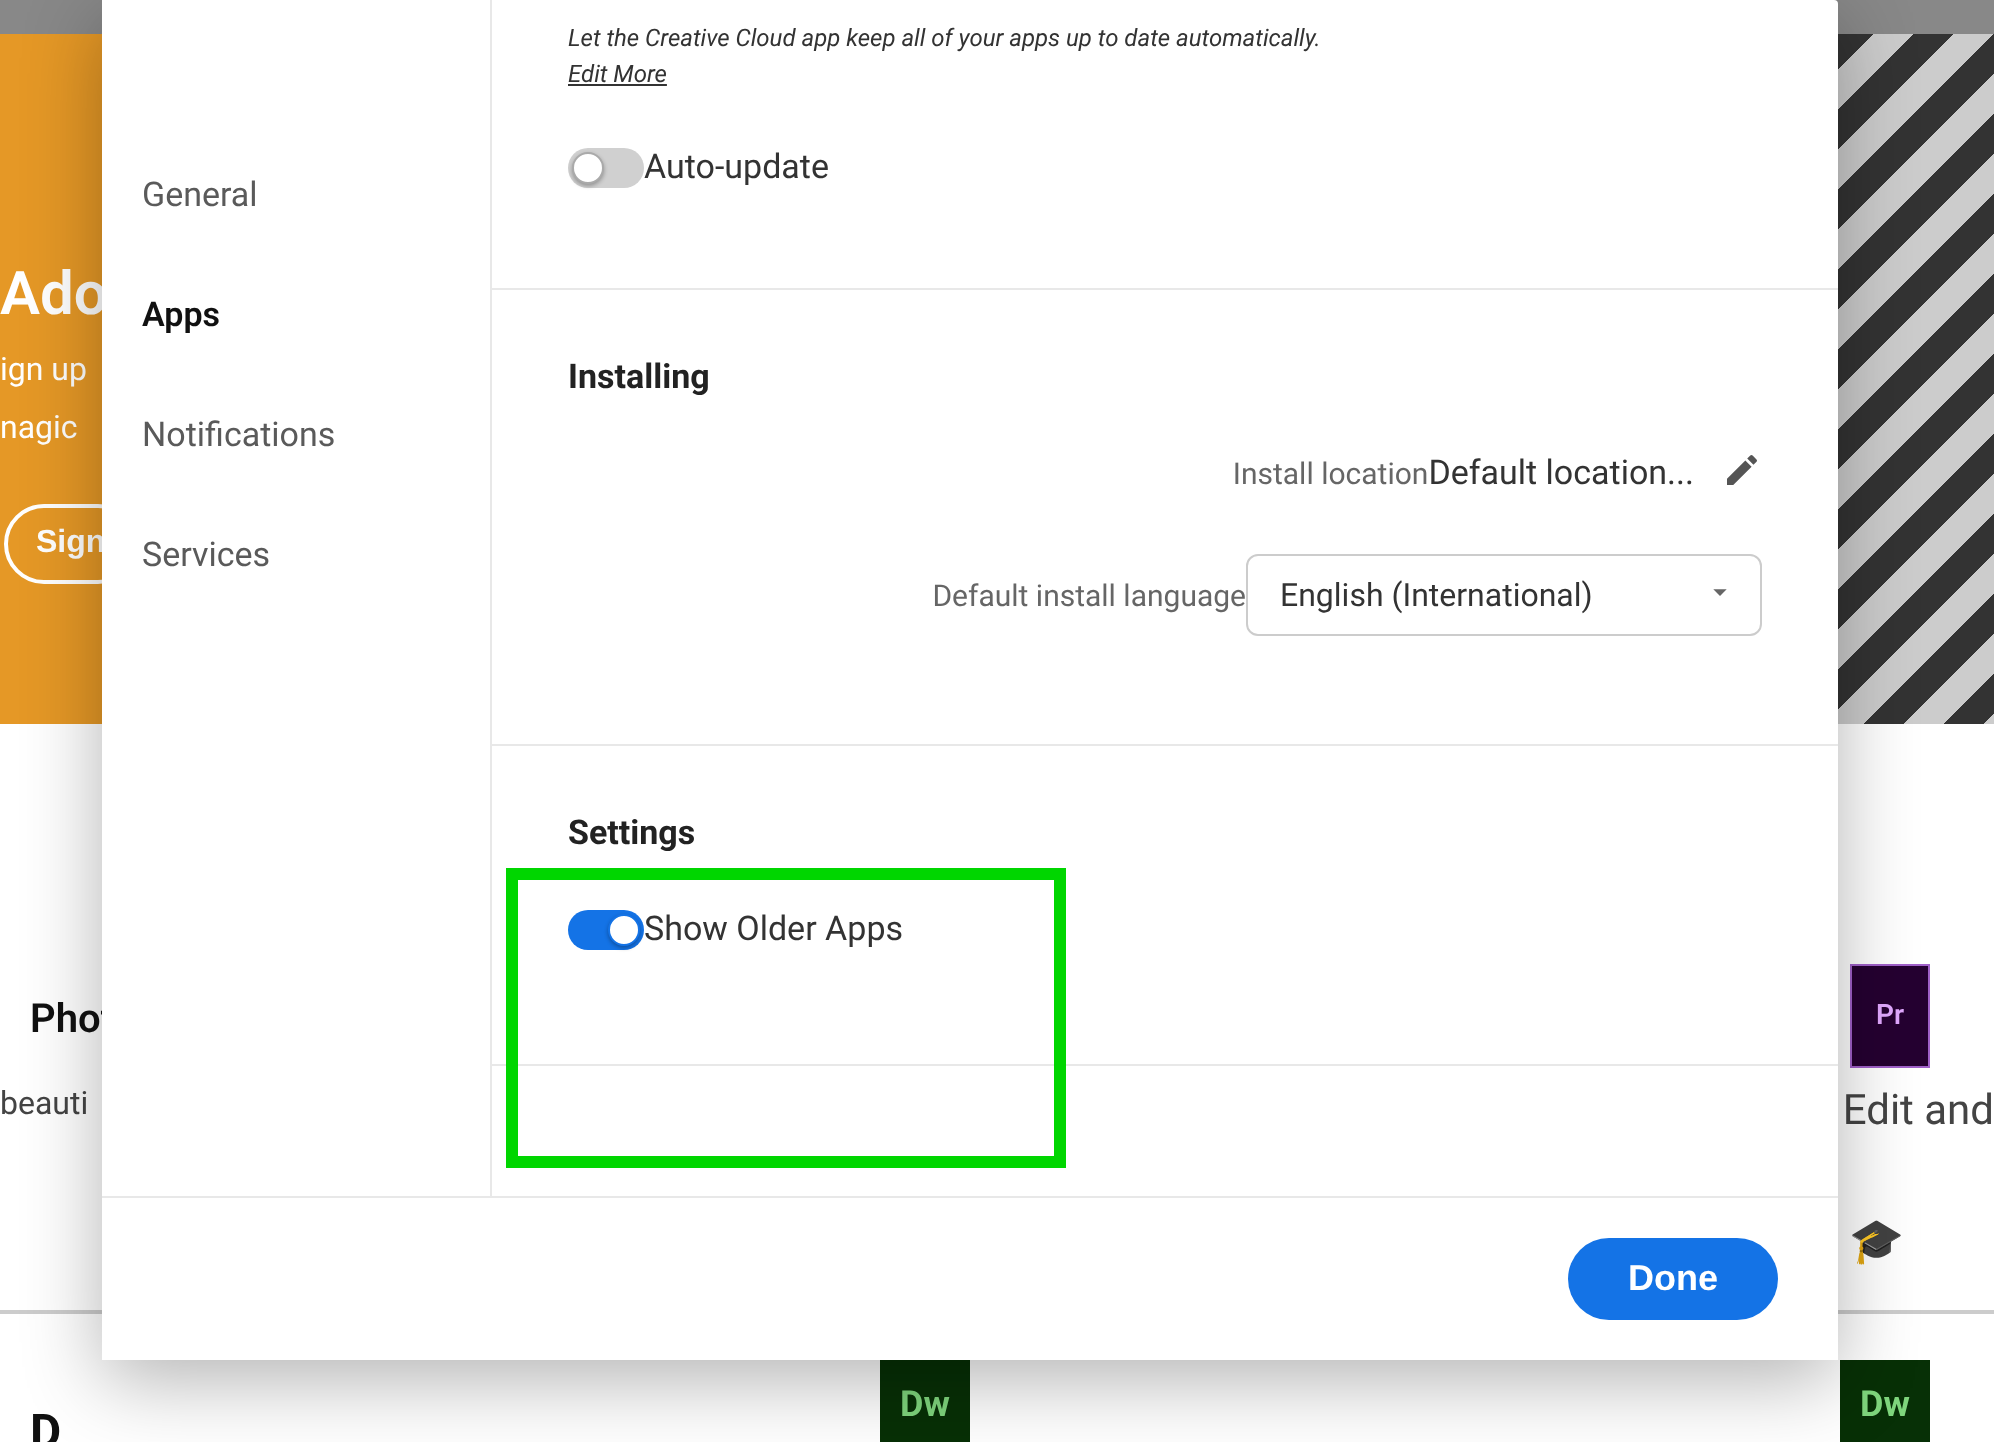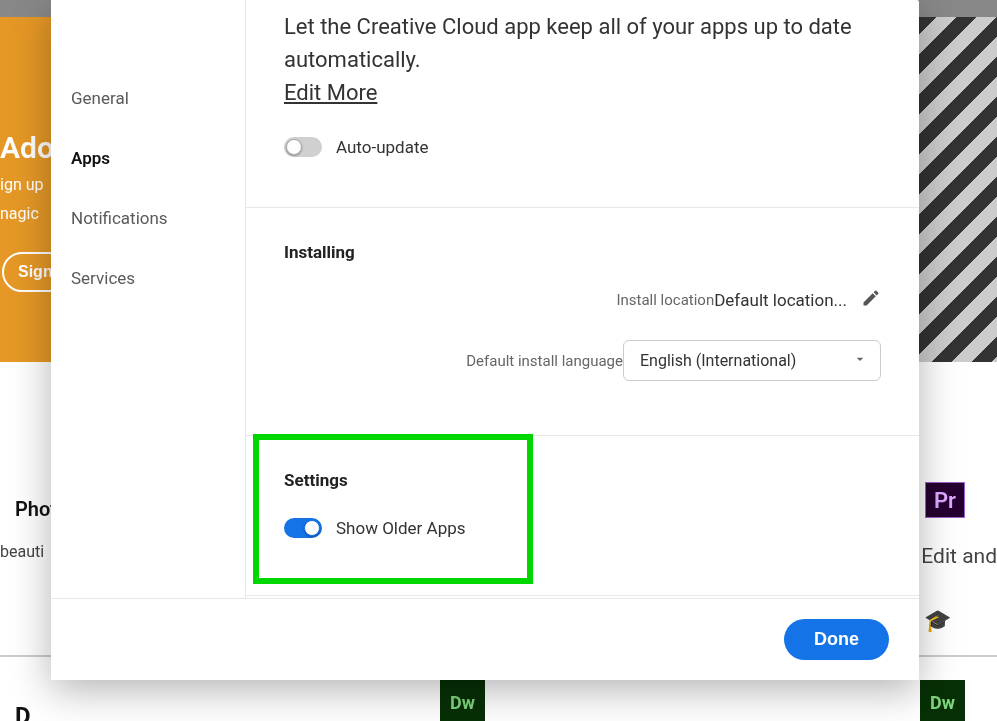--- a/index.html
+++ b/index.html
@@ -11,21 +11,21 @@
   .bg-brand { position: absolute; left: 0; top: 130px; color: #fff; font-size: 30px; font-weight: 600; }
   .bg-sub1 { position: absolute; left: 0; top: 175px; color: #fff; font-size: 16px; }
   .bg-sub2 { position: absolute; left: 0; top: 204px; color: #fff; font-size: 16px; }
   .bg-signup { position: absolute; left: 2px; top: 252px; background: #e59826; color: #fff; border: 2px solid #fff; border-radius: 20px; padding: 9px 14px; font-size: 16px; font-weight: 600; }
   .bg-right { position: absolute; right: 0; top: 17px; width: 80px; height: 345px; background: linear-gradient(135deg, #333 25%, #ccc 25%, #ccc 50%, #333 50%, #333 75%, #ccc 75%); background-size: 40px 40px; }
   .bg-white { position: absolute; left: 0; top: 362px; right: 0; bottom: 0; background: #fff; }
   .bg-phot { position: absolute; left: 15px; top: 497px; font-size: 20px; font-weight: 600; color: #111; }
   .bg-beau { position: absolute; left: 0; top: 542px; font-size: 16px; color: #444; }
   .bg-edit { position: absolute; right: 0; top: 544px; font-size: 21px; color: #444; }
   .bg-grad { position: absolute; right: 45px; top: 608px; font-size: 22px; }
-  .bg-pr { position: absolute; right: 32px; top: 482px; width: 40px; height: 36px; background: #250031; border: 1px solid #a060c9; display:flex; align-items:center; justify-content:center; color:#e1a8ff; font-weight:600; font-size:22px; }
+  .bg-pr { position: absolute; right: 32px; top: 482px; width: 40px; height: 52px; background: #250031; border: 1px solid #a060c9; display:flex; align-items:center; justify-content:center; color:#e1a8ff; font-weight:600; font-size:14px; }
   .bg-divider { position: absolute; left: 0; right: 0; top: 655px; height: 2px; background: #ccc; }
   .bg-dw { position:absolute; left:440px; top:680px; width:45px; height:45px; background:#073006; color:#7fd67d; font-weight:700; font-size:18px; display:flex; align-items:center; justify-content:center;}
   .bg-dw2 { position:absolute; right:32px; top:680px; width:45px; height:45px; background:#073006; color:#7fd67d; font-weight:700; font-size:18px; display:flex; align-items:center; justify-content:center;}
   .bg-p { position:absolute; left:15px; top:702px; font-size:24px; font-weight:700; color:#111;}
 
   
   .overlay { position: absolute; inset: 0; background: rgba(0,0,0,0); }
   .modal { position: absolute; left: 51px; top: 0; width: 868px; height: 680px; background: #fff; box-shadow: 0 10px 40px rgba(0,0,0,0.3); display: flex; flex-direction: column; border-radius: 2px; }
   .modal-body { flex: 1; display: flex; min-height: 0; }
   
@@ -34,29 +34,29 @@
   .sidebar-item.active { color: #111; font-weight: 600; }
   
   .content-wrap { flex: 1; position: relative; border-left: 1px solid #e8e8e8; }
   .content { position: absolute; inset: 0; overflow-y: scroll; padding: 0; }
   
   .section { padding: 0 38px 40px 38px; border-bottom: 1px solid #e8e8e8; }
   .section.first { padding-top: 10px; padding-bottom: 50px; }
   .section.installing { padding-top: 34px; padding-bottom: 54px; }
   .section.settings { padding-top: 34px; padding-bottom: 57px; }
   
-  .desc { font-size: 22px; color: #333; line-height: 1.5; }
+  .desc { font-size: 12px; color: #333; line-height: 1.5; font-style: italic; }
   .learn-more { text-decoration: underline; color: #333; cursor: pointer; }
   .heading { font-size: 17px; font-weight: 700; color: #222; margin-bottom: 26px; }
   
   .row { display: flex; align-items: center; margin-bottom: 28px; }
   .row:last-child { margin-bottom: 0; }
   .row-label { font-size: 15px; color: #666; flex: 1; text-align: right; }
   
-  .toggle-row { display: flex; align-items: flex-start; gap: 14px; margin-top: 28px; }
+  .toggle-row { display: flex; align-items: flex-start; margin-top: 28px; }
   .toggle { position: relative; width: 38px; height: 20px; background: #d0d0d0; border-radius: 10px; cursor: pointer; flex-shrink: 0; }
   .toggle .knob { position: absolute; left: 2px; top: 2px; width: 16px; height: 16px; background: #fff; border-radius: 50%; box-shadow: 0 1px 2px rgba(0,0,0,0.3); border: 1px solid #aaa; }
   .toggle.on { background: #1473e6; }
   .toggle.on .knob { left: auto; right: 2px; border-color: #1473e6; }
   .toggle-label { font-size: 17px; color: #333; }
   
   .loc-row { display: flex; align-items: center; }
   .loc-value { font-size: 17px; color: #333; margin-right: 14px; }
   .edit-icon svg { width: 20px; height: 20px; fill: #555; }
   

